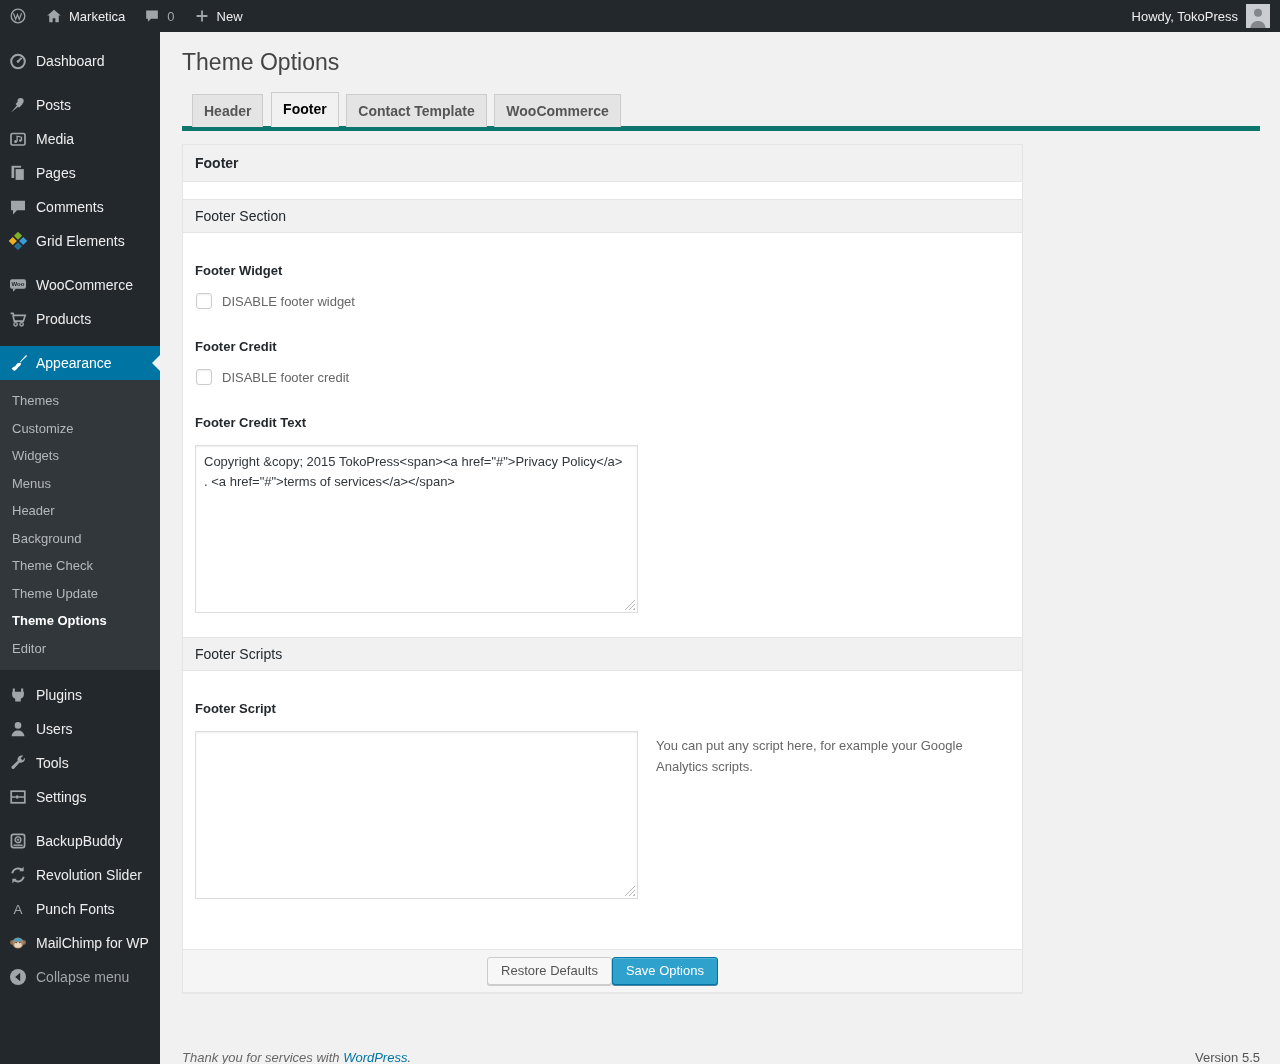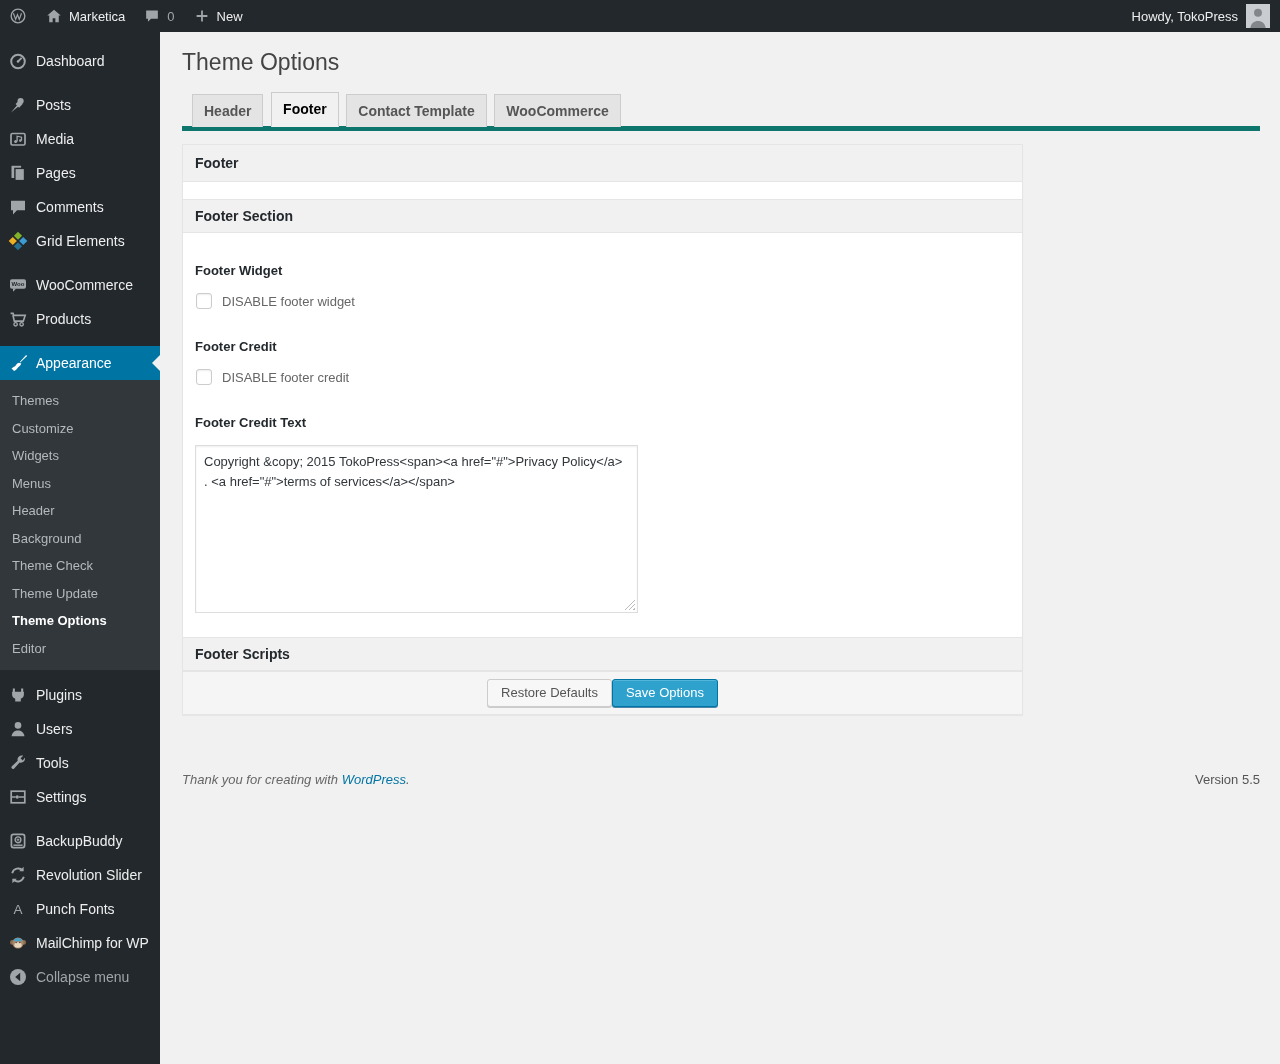--- a/index.html
+++ b/index.html
@@ -55,21 +55,21 @@
     margin:0 4px -1px 0; padding:8px 11px;
     background:#e4e4e4; color:#555; font-size:14px; font-weight:bold; cursor:pointer;
   }
   .nav-tab.active {
     background:#f1f1f1; color:#000;
     border-bottom:1px solid #f1f1f1; padding-bottom:9px;
   }
 
   .panel { width:841px; margin-top:13px; background:#fff; border:1px solid #e5e5e5; box-shadow:0 1px 1px rgba(0,0,0,.04); }
   .panel-title { background:#f1f1f1; border-bottom:1px solid #e5e5e5; padding:10px 12px; font-size:14px; font-weight:bold; color:#23282d; }
-  .section-head { background:#f1f1f1; border-top:1px solid #e5e5e5; border-bottom:1px solid #e5e5e5; margin-top:17px; padding:8px 12px; font-size:14px; font-weight:bold; color:#23282d; }
+  .section-head { background:#f1f1f1; border-top:1px solid #e5e5e5; border-bottom:1px solid #e5e5e5; margin-top:17px; padding:8px 12px; font-size:14px; font-weight:normal; color:#23282d; }
   .section-head.second { margin-top:24px; }
   .fields { padding:0 12px; }
   .field-label { margin-top:30px; font-size:13px; font-weight:bold; color:#23282d; }
   .check-row { margin-top:15px; display:flex; align-items:center; }
   input[type="checkbox"] {
     appearance:none; -webkit-appearance:none;
     width:16px; height:16px; margin:0 10px 0 1px;
     border:1px solid #ccc; border-radius:3px; background:#fff;
     box-shadow:inset 0 1px 2px rgba(0,0,0,.07); cursor:pointer;
   }
@@ -407,24 +407,34 @@
       </div>
 
       <div class="field-label">Footer Credit Text</div>
       <div class="ta-wrap">
         <textarea style="">Copyright &amp;copy; 2015 TokoPress&lt;span&gt;&lt;a href="#"&gt;Privacy Policy&lt;/a&gt; . &lt;a href="#"&gt;terms of services&lt;/a&gt;&lt;/span&gt;</textarea>
         <span class="grip"></span>
       </div>
     </div>
 
     <div class="section-head second">Footer Scripts</div>
+    <div class="fields last">
+      <div class="field-label">Footer Script</div>
+      <div class="script-row">
+        <div class="ta-wrap">
+          <textarea style=""></textarea>
+          <span class="grip"></span>
+        </div>
+        <div class="help-text">You can put any script here, for example your Google Analytics scripts.</div>
+      </div>
+    </div>
 
     <div class="panel-footer">
       <button class="button button-secondary">Restore Defaults</button>
       <button class="button button-primary">Save Options</button>
     </div>
   </div>
 
   <div class="page-footer">
-    <span class="thanks"><span>Thank you for creating with </span><a>WordPress</a><span>.</span></span>
+    <span class="thanks"><span>Thank you for services with </span><a>WordPress</a><span>.</span></span>
     <span class="version">Version 5.5</span>
   </div>
 </div>
 
 </body></html>

